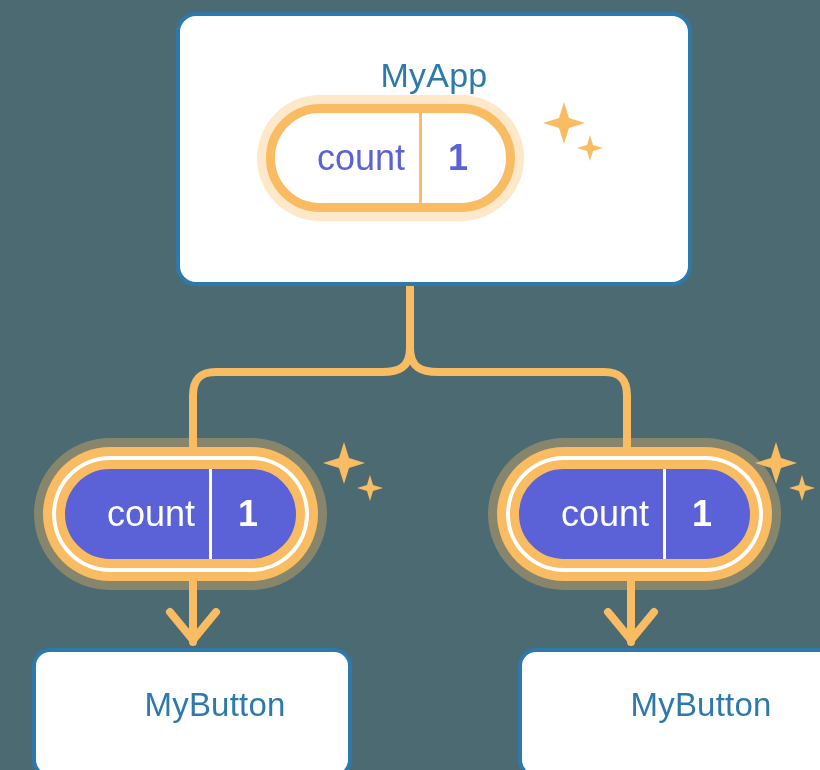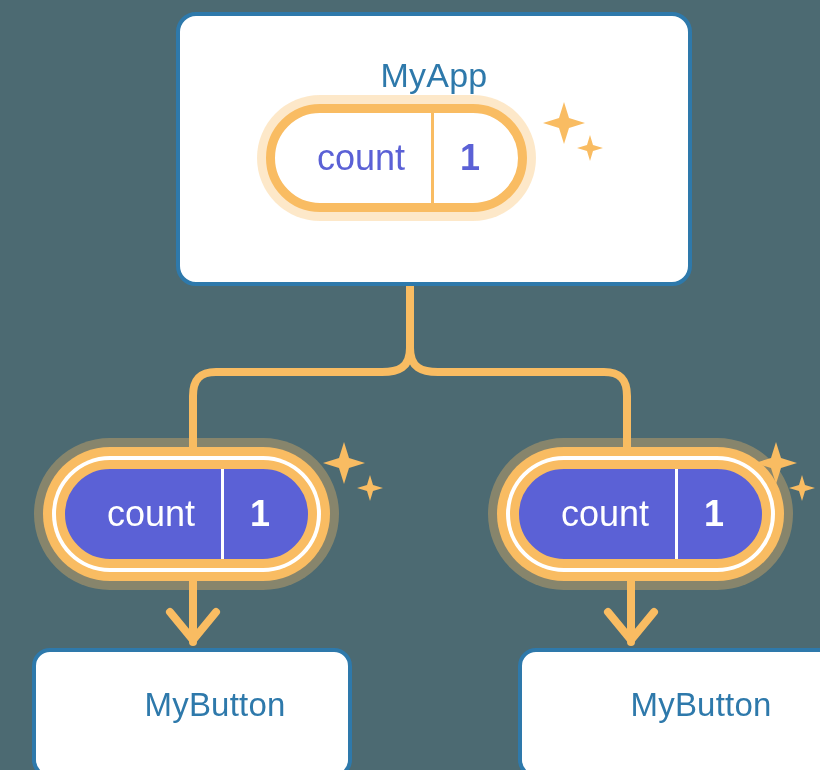--- a/index.html
+++ b/index.html
@@ -100,21 +100,21 @@
                 0 0 0 22px rgba(249,188,98,0.34);
   }
   .pill-key, .pill-val {
     display: flex;
     align-items: center;
     justify-content: center;
     font-size: 36px;
     line-height: 1;
   }
   .pill-key {
-    padding: 0 26px 0 42px;
+    padding: 0 14px 0 42px;
   }
   .pill-val {
     padding: 0 38px 0 26px;
     font-weight: 700;
   }
   .pill.light .pill-key,
   .pill.light .pill-val { color: #5b61d6; }
   .pill.light .pill-div { background: #f9bc62; }
   .pill.solid .pill-key,
   .pill.solid .pill-val { color: #ffffff; }

